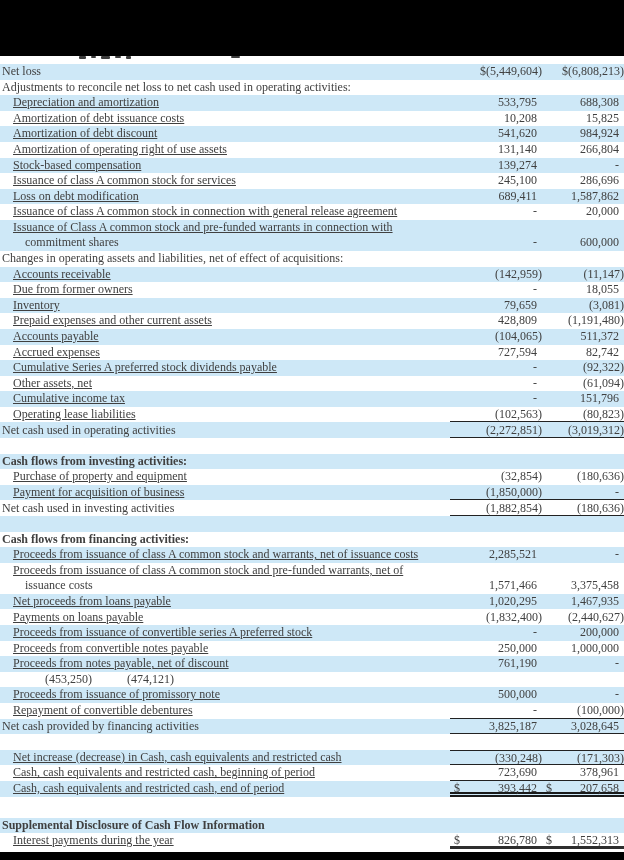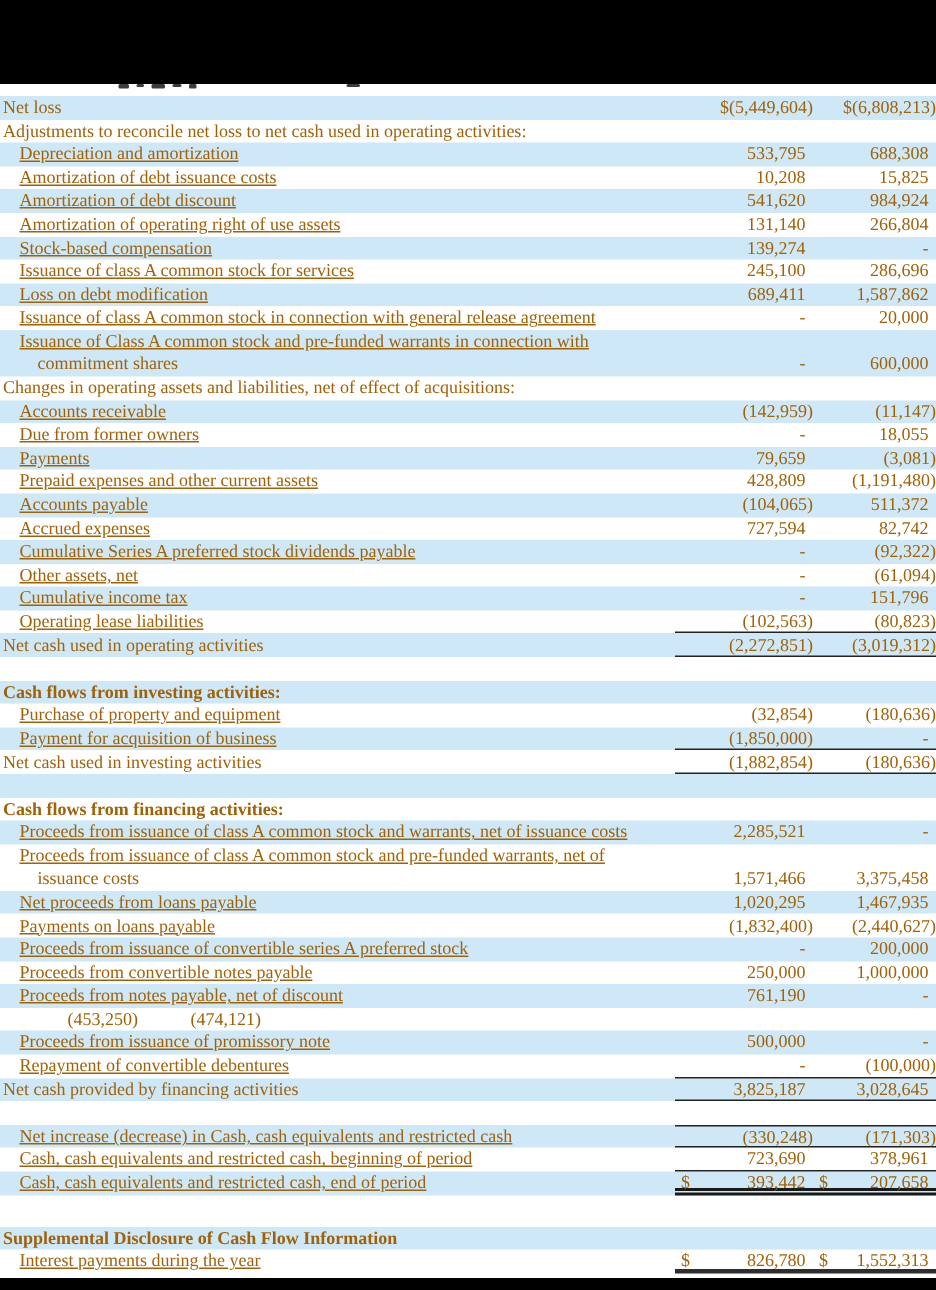--- a/index.html
+++ b/index.html
@@ -13,21 +13,21 @@
   .m1{left:79px;width:7px;height:3px;}
   .m2{left:91px;width:5px;height:2px;}
   .m3{left:101px;width:9px;height:3px;}
   .m4{left:115px;width:6px;height:2px;}
   .m5{left:126px;width:5px;height:3px;}
   .m6{left:231px;width:9px;height:2px;}
 
   #fintable{width:624px;}
   .row{
     display:flex;align-items:flex-end;
-    min-height:15.6px;line-height:15.5px;font-size:12px;color:#a16207;
+    min-height:15.6px;line-height:15.5px;font-size:12px;color:#404040;
     box-sizing:border-box;
   }
   .row.stripe{background:#cee8f7;}
   .row.bold .lbl{font-weight:bold;}
   .row.tall{min-height:21px;}
   .lbl{flex:1;min-width:0;overflow:hidden;white-space:nowrap;padding-left:2px;}
   .lbl .l2{white-space:nowrap;}
   .ind1{padding-left:11px;text-decoration:underline;}
   .ind2{padding-left:23px;}
   .amt{
@@ -202,21 +202,21 @@
       </div>
       <div class="amt c1">
         <span class="val">-</span>
       </div>
       <div class="amt c2">
         <span class="val">18,055</span>
       </div>
     </div>
     <div class="row stripe">
       <div class="lbl">
-        <div class="ind1">Payments</div>
+        <div class="ind1">Inventory</div>
       </div>
       <div class="amt c1">
         <span class="val">79,659</span>
       </div>
       <div class="amt c2">
         <span class="val neg">(3,081)</span>
       </div>
     </div>
     <div class="row">
       <div class="lbl">

